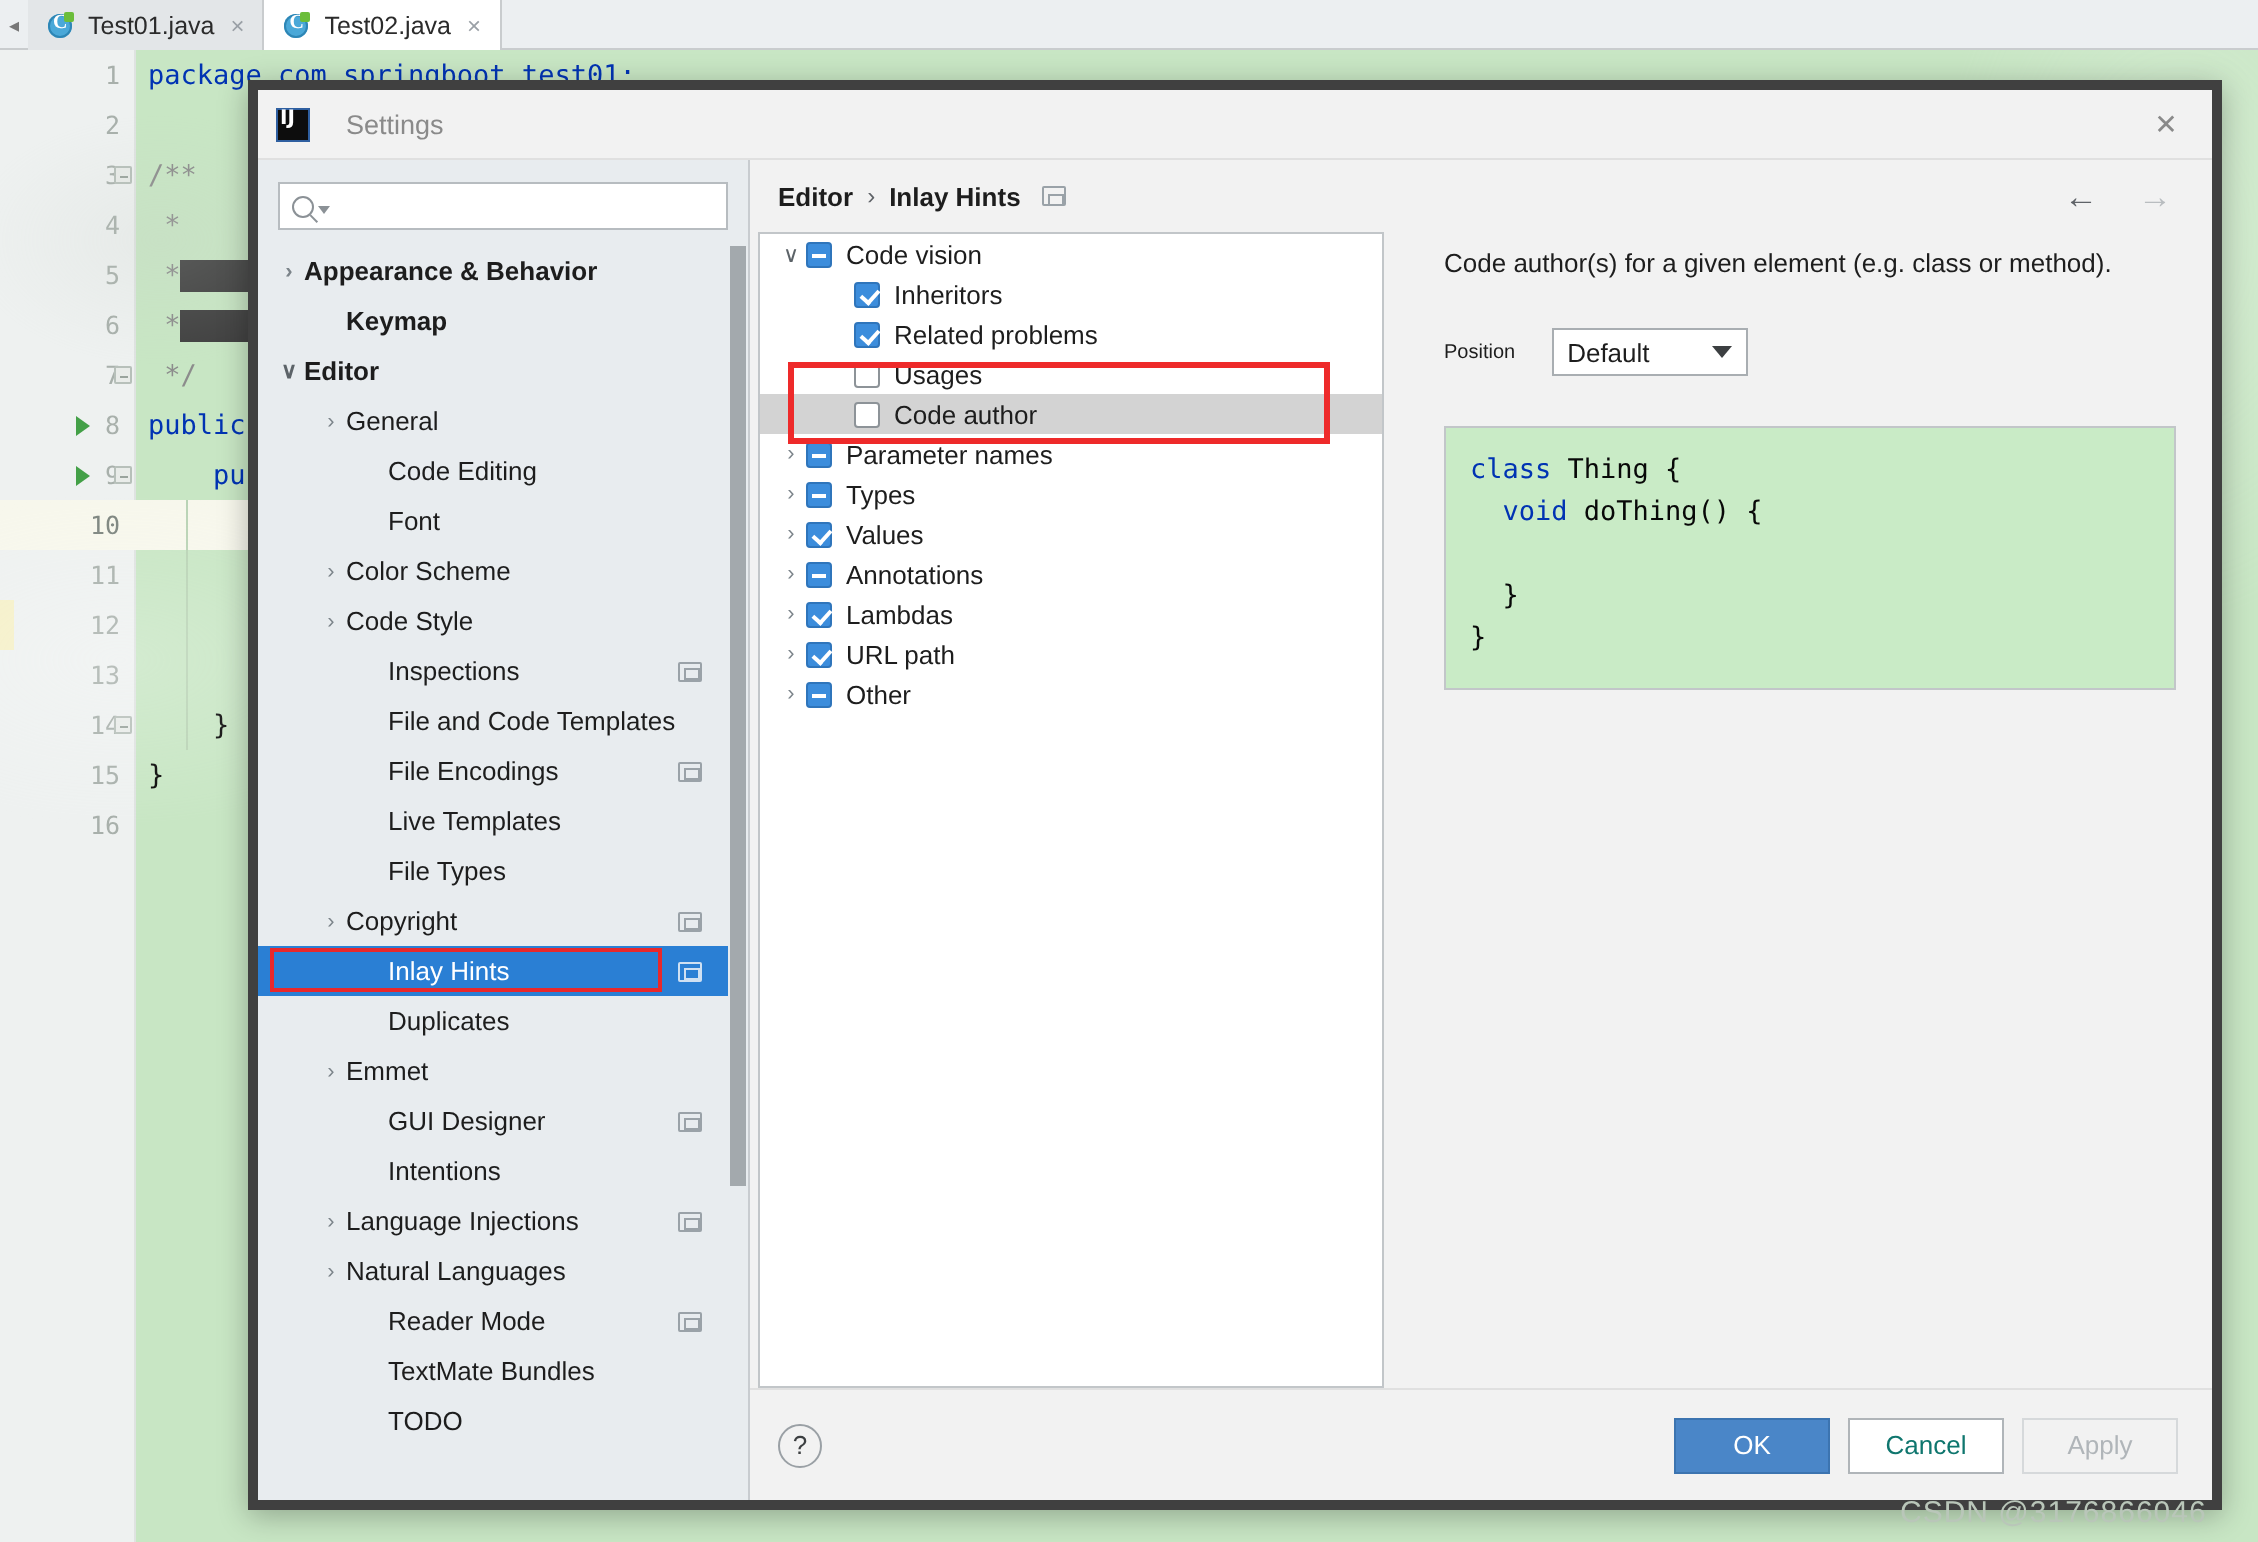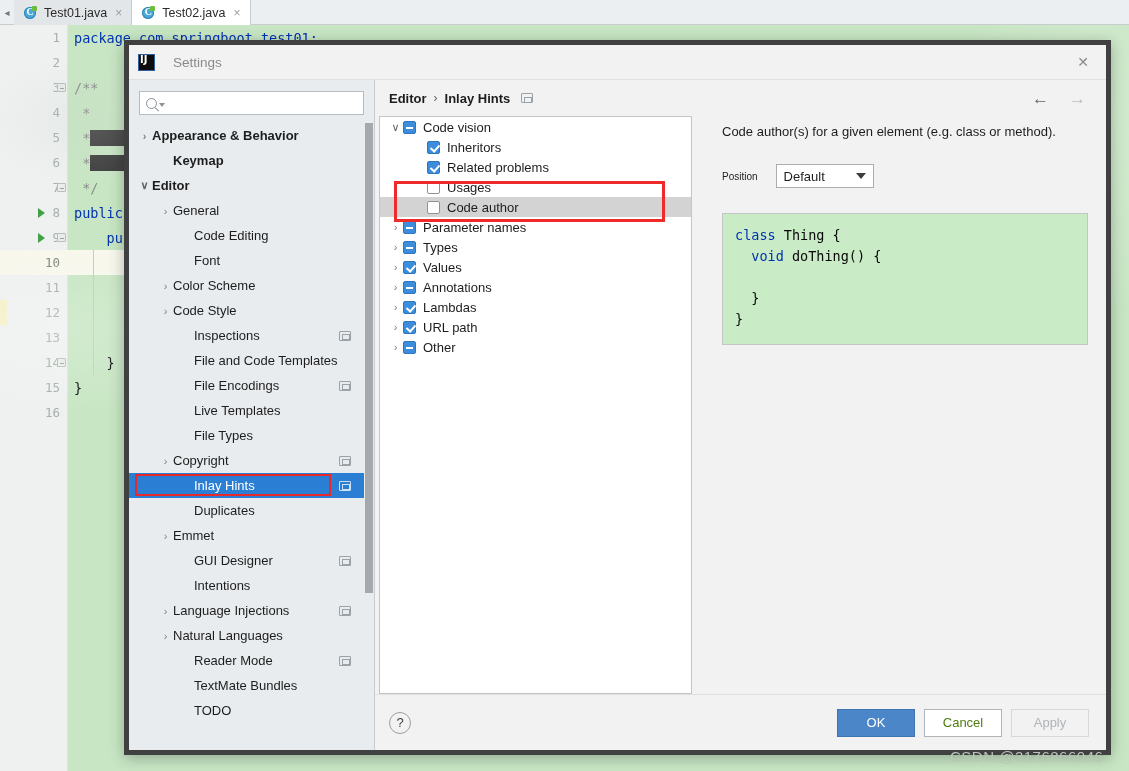--- a/index.html
+++ b/index.html
@@ -339,21 +339,21 @@
   #help-btn {
     width: 22px; height: 22px; border-radius: 50%;
     border: 1px solid #9aa0a5; color: #3c3f41; font-size: 13px;
     display: flex; align-items: center; justify-content: center;
     cursor: pointer; background: #f2f2f2;
   }
   #btn-group { margin-left: auto; display: flex; gap: 9px; }
   .dlg-btn {
     min-width: 78px; height: 28px; font-size: 13px;
     display: flex; align-items: center; justify-content: center;
-    border: 1px solid #b0b5b9; background: #ffffff; color: #4d7c0f;
+    border: 1px solid #b0b5b9; background: #ffffff; color: #0f766e;
     cursor: pointer; font-family: "Liberation Sans", sans-serif;
   }
   .dlg-btn.primary { background: #4a86c8; border-color: #3c74b0; color: #ffffff; }
   .dlg-btn.disabled { color: #b0b5b9; border-color: #d6d9db; background: #f2f2f2;
                       cursor: default; }
 
   
   #watermark {
     position: absolute; left: 950px; top: 748px;
     font-size: 15px; color: #b9c6b9;

